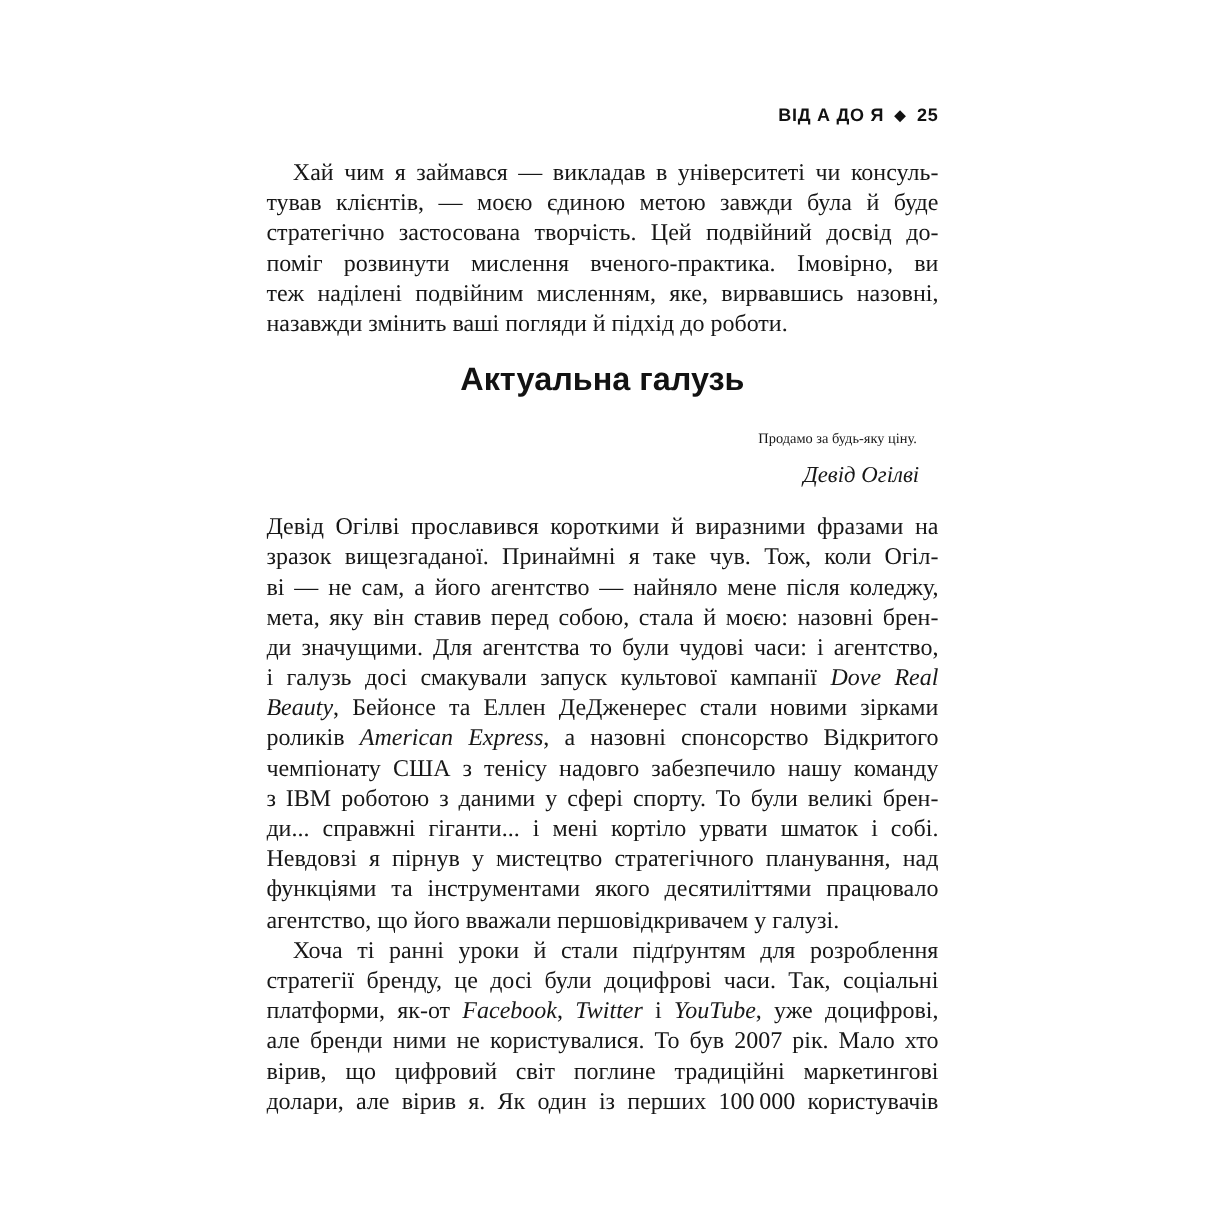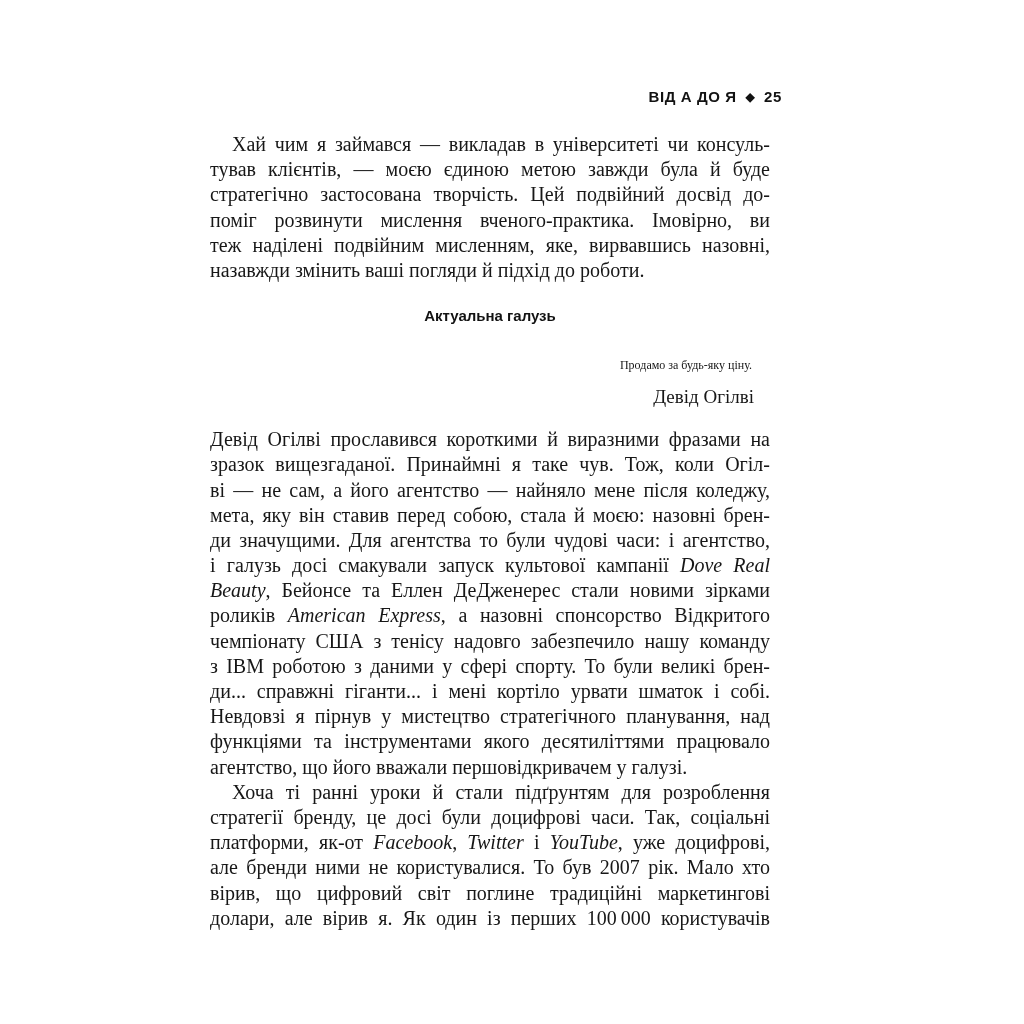--- a/index.html
+++ b/index.html
@@ -26,21 +26,21 @@
   }
   .running-header .diamond {
     font-size: 12px;
     padding: 0 4px;
     position: relative;
     top: -1px;
   }
   .content {
     position: absolute;
     top: 132px;
-    left: 210px;
+    left: 222px;
     width: 560px;
     font-family: "Liberation Serif", serif;
     font-size: 20px;
     color: #171717;
   }
   .para { width: 100%; }
   .line {
     line-height: 25.2px;
     height: 25.2px;
     overflow: hidden;
@@ -50,35 +50,36 @@
     text-align-last: justify;
     -moz-text-align-last: justify;
   }
   .endline { text-align: left; }
   .ind { text-indent: 22px; }
   .heading {
     margin: 20px 0 0 0;
     text-align: center;
     font-family: "Liberation Sans", sans-serif;
     font-weight: bold;
-    font-size: 15px;
+    font-size: 27px;
     line-height: 26px;
     color: #121212;
   }
   .quote {
     margin-top: 24px;
     text-align: right;
     padding-right: 18px;
     font-size: 12px;
     line-height: 24px;
   }
   .author {
     margin-top: 9px;
     text-align: right;
     padding-right: 16px;
+    font-style: italic;
     font-size: 19px;
     line-height: 22px;
   }
   .para2 { margin-top: 19px; }
   i { font-style: italic; }
 </style>
 </head>
 <body>
 
 <div class="page">

